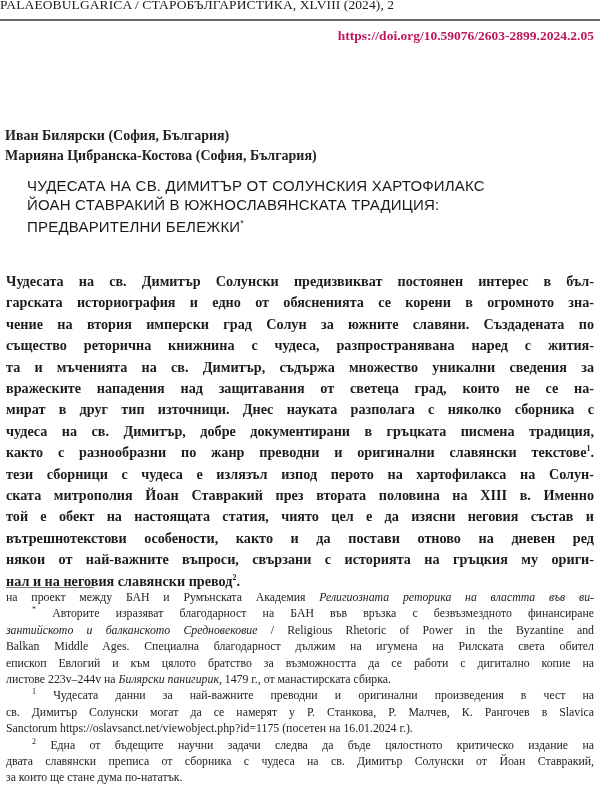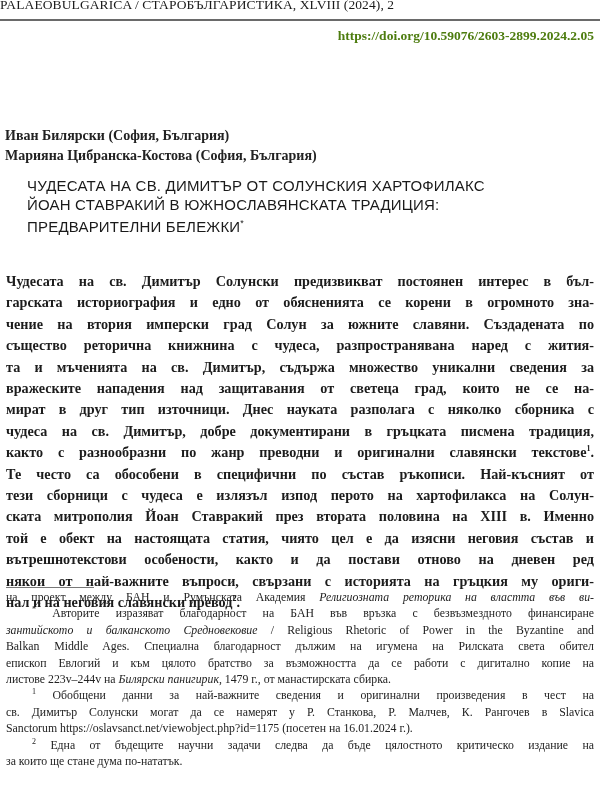--- a/index.html
+++ b/index.html
@@ -31,21 +31,21 @@
       width: 600px;
       height: 2px;
       background: #6a6a6a;
     }
     .doi {
       position: absolute;
       right: 6px;
       top: 28px;
       font-size: 13.5px;
       font-weight: bold;
-      color: #4d7c0f;
+      color: #be185d;
       white-space: nowrap;
     }
     .authors {
       position: absolute;
       left: 5px;
       top: 126px;
       font-size: 14px;
       font-weight: bold;
       line-height: 20px;
       color: #222;
@@ -146,41 +146,41 @@
 <div class="body-text">
   <span class="line">Чудесата на св. Димитър Солунски предизвикват постоянен интерес в бъл-</span>
   <span class="line">гарската историография и едно от обясненията се корени в огромното зна-</span>
   <span class="line">чение на втория имперски град Солун за южните славяни. Създадената по</span>
   <span class="line">същество реторична книжнина с чудеса, разпространявана наред с жития-</span>
   <span class="line">та и мъченията на св. Димитър, съдържа множество уникални сведения за</span>
   <span class="line">вражеските нападения над защитавания от светеца град, които не се на-</span>
   <span class="line">мират в друг тип източници. Днес науката разполага с няколко сборника с</span>
   <span class="line">чудеса на св. Димитър, добре документирани в гръцката писмена традиция,</span>
   <span class="line"><span>както с разнообразни по жанр преводни и оригинални славянски текстове</span><sup>1</sup><span>.</span></span>
-  <span class="line">Те често са обособени в специфични по състав ръкописи. Най-късният от</span>
   <span class="line">тези сборници с чудеса е излязъл изпод перото на хартофилакса на Солун-</span>
   <span class="line">ската митрополия Йоан Ставракий през втората половина на XIII в. Именно</span>
   <span class="line">той е обект на настоящата статия, чиято цел е да изясни неговия състав и</span>
   <span class="line">вътрешнотекстови особености, както и да постави отново на дневен ред</span>
   <span class="line">някои от най-важните въпроси, свързани с историята на гръцкия му ориги-</span>
   <span class="line last"><span>нал и на неговия славянски превод</span><sup>2</sup><span>.</span></span>
 </div>
 
 <div class="notes-rule"></div>
 
 <div class="notes">
 
   <span class="line"><span>на проект между БАН и Румънската Академия</span> <span class="it">Религиозната реторика на властта във ви-</span></span>
   <span class="line indent"><sup>*</sup> <span>Авторите изразяват благодарност на БАН във връзка с безвъзмездното финансиране</span></span>
   <span class="line"><span class="it">зантийското и балканското Средновековие</span><span> / Religious Rhetoric of Power in the Byzantine and</span></span>
   <span class="line">Balkan Middle Ages. Специална благодарност дължим на игумена на Рилската света обител</span>
   <span class="line">епископ Евлогий и към цялото братство за възможността да се работи с дигитално копие на</span>
   <span class="line last"><span>листове 223v–244v на</span> <span class="it">Билярски панигирик</span><span>, 1479 г., от манастирската сбирка.</span></span>
 
-  <span class="line indent"><sup>1</sup> <span>Обобщени данни за най-важните сведения и оригинални произведения в чест на</span></span>
+  <span class="line indent"><sup>1</sup> <span>Чудесата данни за най-важните преводни и оригинални произведения в чест на</span></span>
   <span class="line">св. Димитър Солунски могат да се намерят у Р. Станкова, Р. Малчев, К. Рангочев в Slavica</span>
   <span class="line last">Sanctorum https://oslavsanct.net/viewobject.php?id=1175 (посетен на 16.01.2024 г.).</span>
 
   <span class="line indent"><sup>2</sup> <span>Една от бъдещите научни задачи следва да бъде цялостното критическо издание на</span></span>
+  <span class="line">двата славянски преписа от сборника с чудеса на св. Димитър Солунски от Йоан Ставракий,</span>
   <span class="line last">за които ще стане дума по-нататък.</span>
 </div>
 
 <div class="page-number">83</div>
 
 </body></html>

